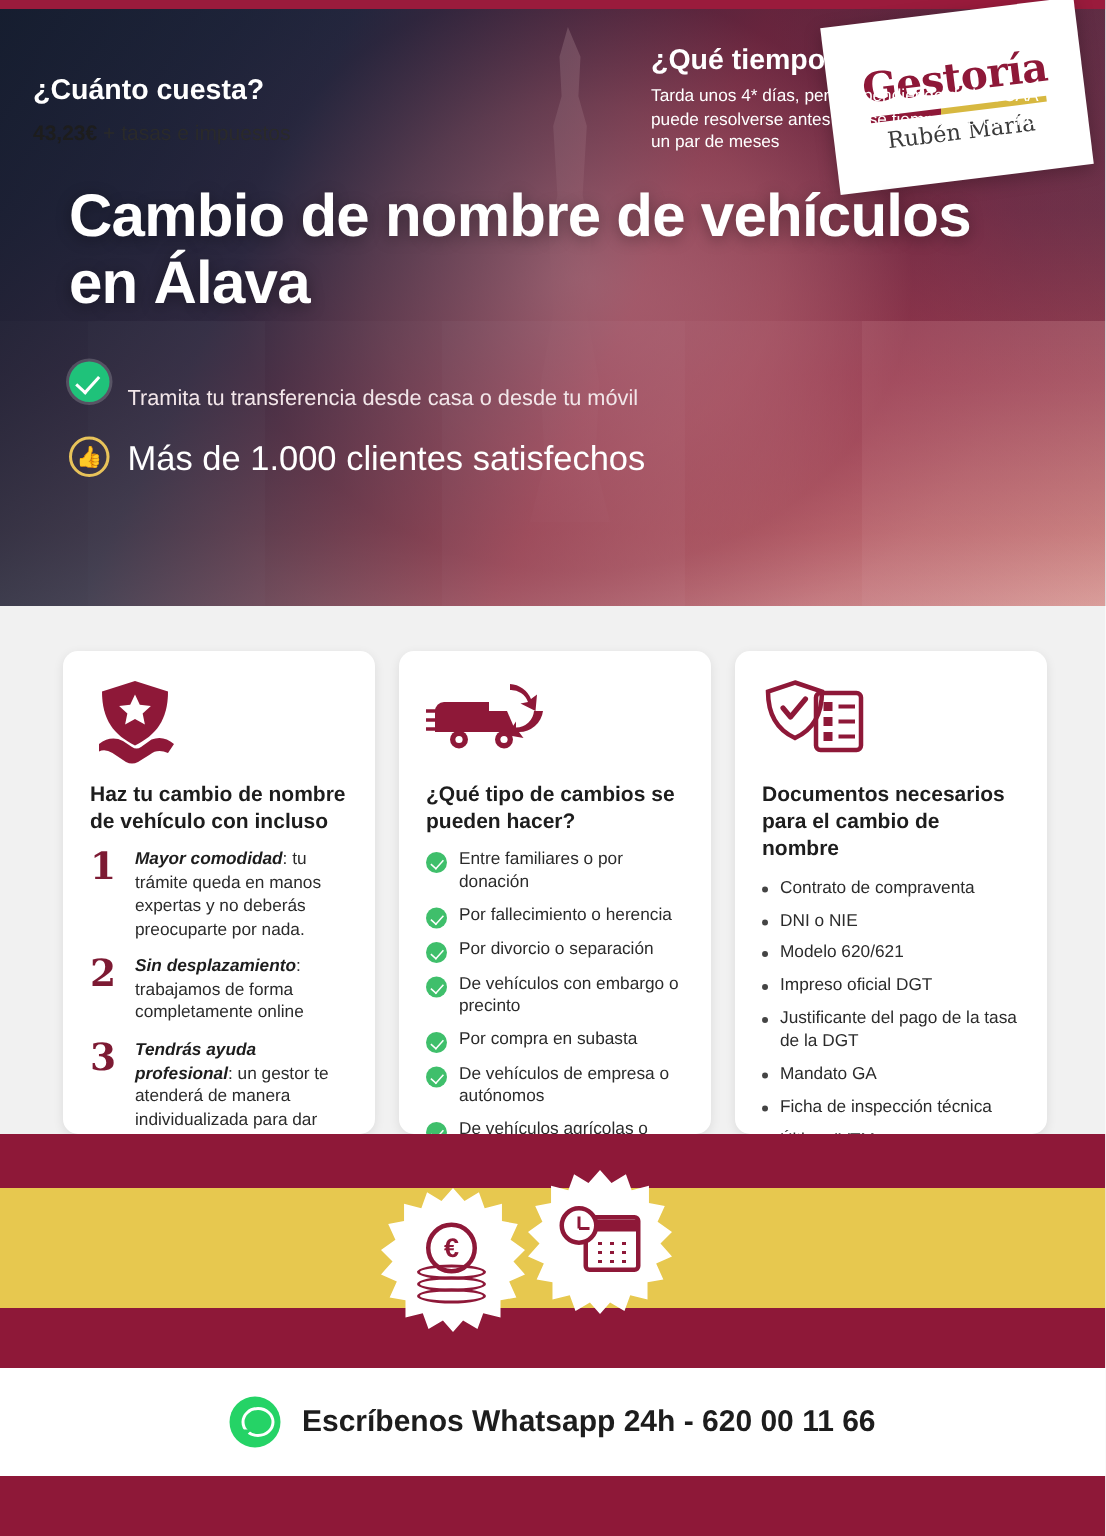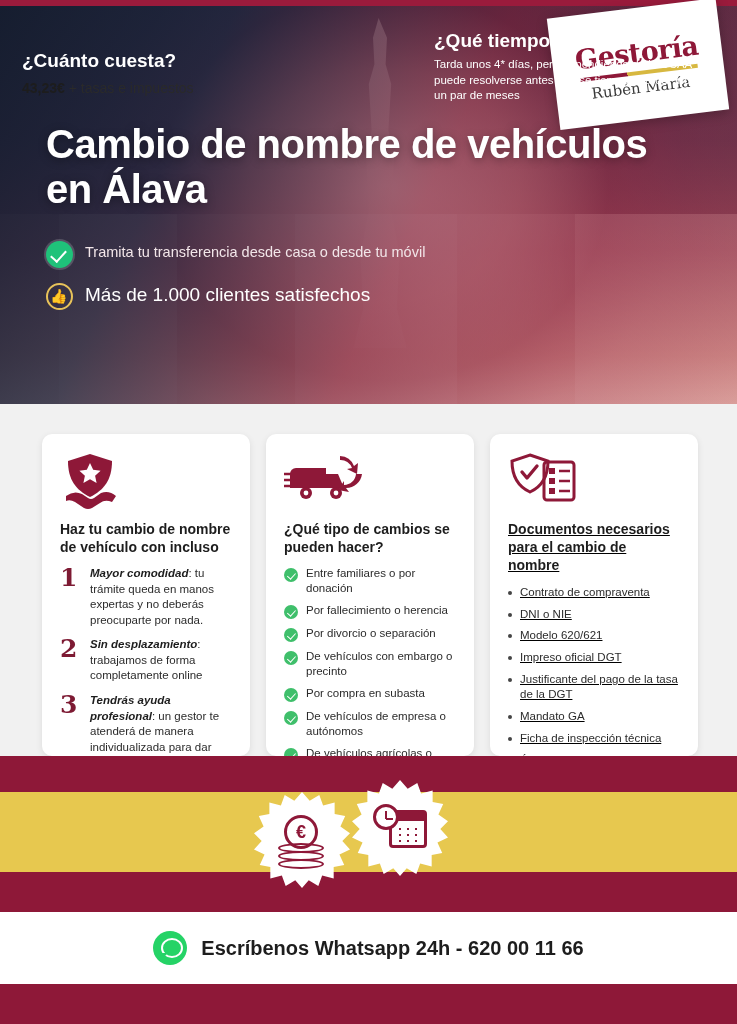--- a/index.html
+++ b/index.html
@@ -124,26 +124,26 @@
   }
   .hp-title {
     color: #ffffff;
     font-size: 19px;
     font-weight: bold;
     line-height: 1.2;
   }
   .hp-sub {
     color: #f2e6e9;
     font-size: 14.5px;
-    margin-top: 3px;
+    margin-top: 17px;
     line-height: 1.25;
   }
   .hp-single {
     color: #ffffff;
-    font-size: 19px;
+    font-size: 23px;
     font-weight: normal;
     line-height: 1.35;
   }
 
   
   .stamp {
     position: absolute;
     right: 14px;
     top: 8px;
     width: 170px;
@@ -192,21 +192,21 @@
   .card {
     position: absolute;
     top: 30px;
     background: #ffffff;
     border-radius: 10px;
     box-shadow: 0 2px 7px rgba(0,0,0,0.09);
     padding: 18px 18px 16px 18px;
   }
   .card-1 { left: 42px;  width: 208px; height: 322px; }
   .card-2 { left: 266px; width: 208px; height: 322px; }
-  .card-3 { left: 490px; width: 208px; height: 322px; text-decoration: underline; }
+  .card-3 { left: 490px; width: 208px; height: 322px; }
 
   .card-icon { height: 62px; margin-bottom: 6px; }
   .card-title {
     color: #1d1d1d;
     font-size: 14px;
     font-weight: bold;
     line-height: 1.3;
     margin-bottom: 10px;
   }
 

